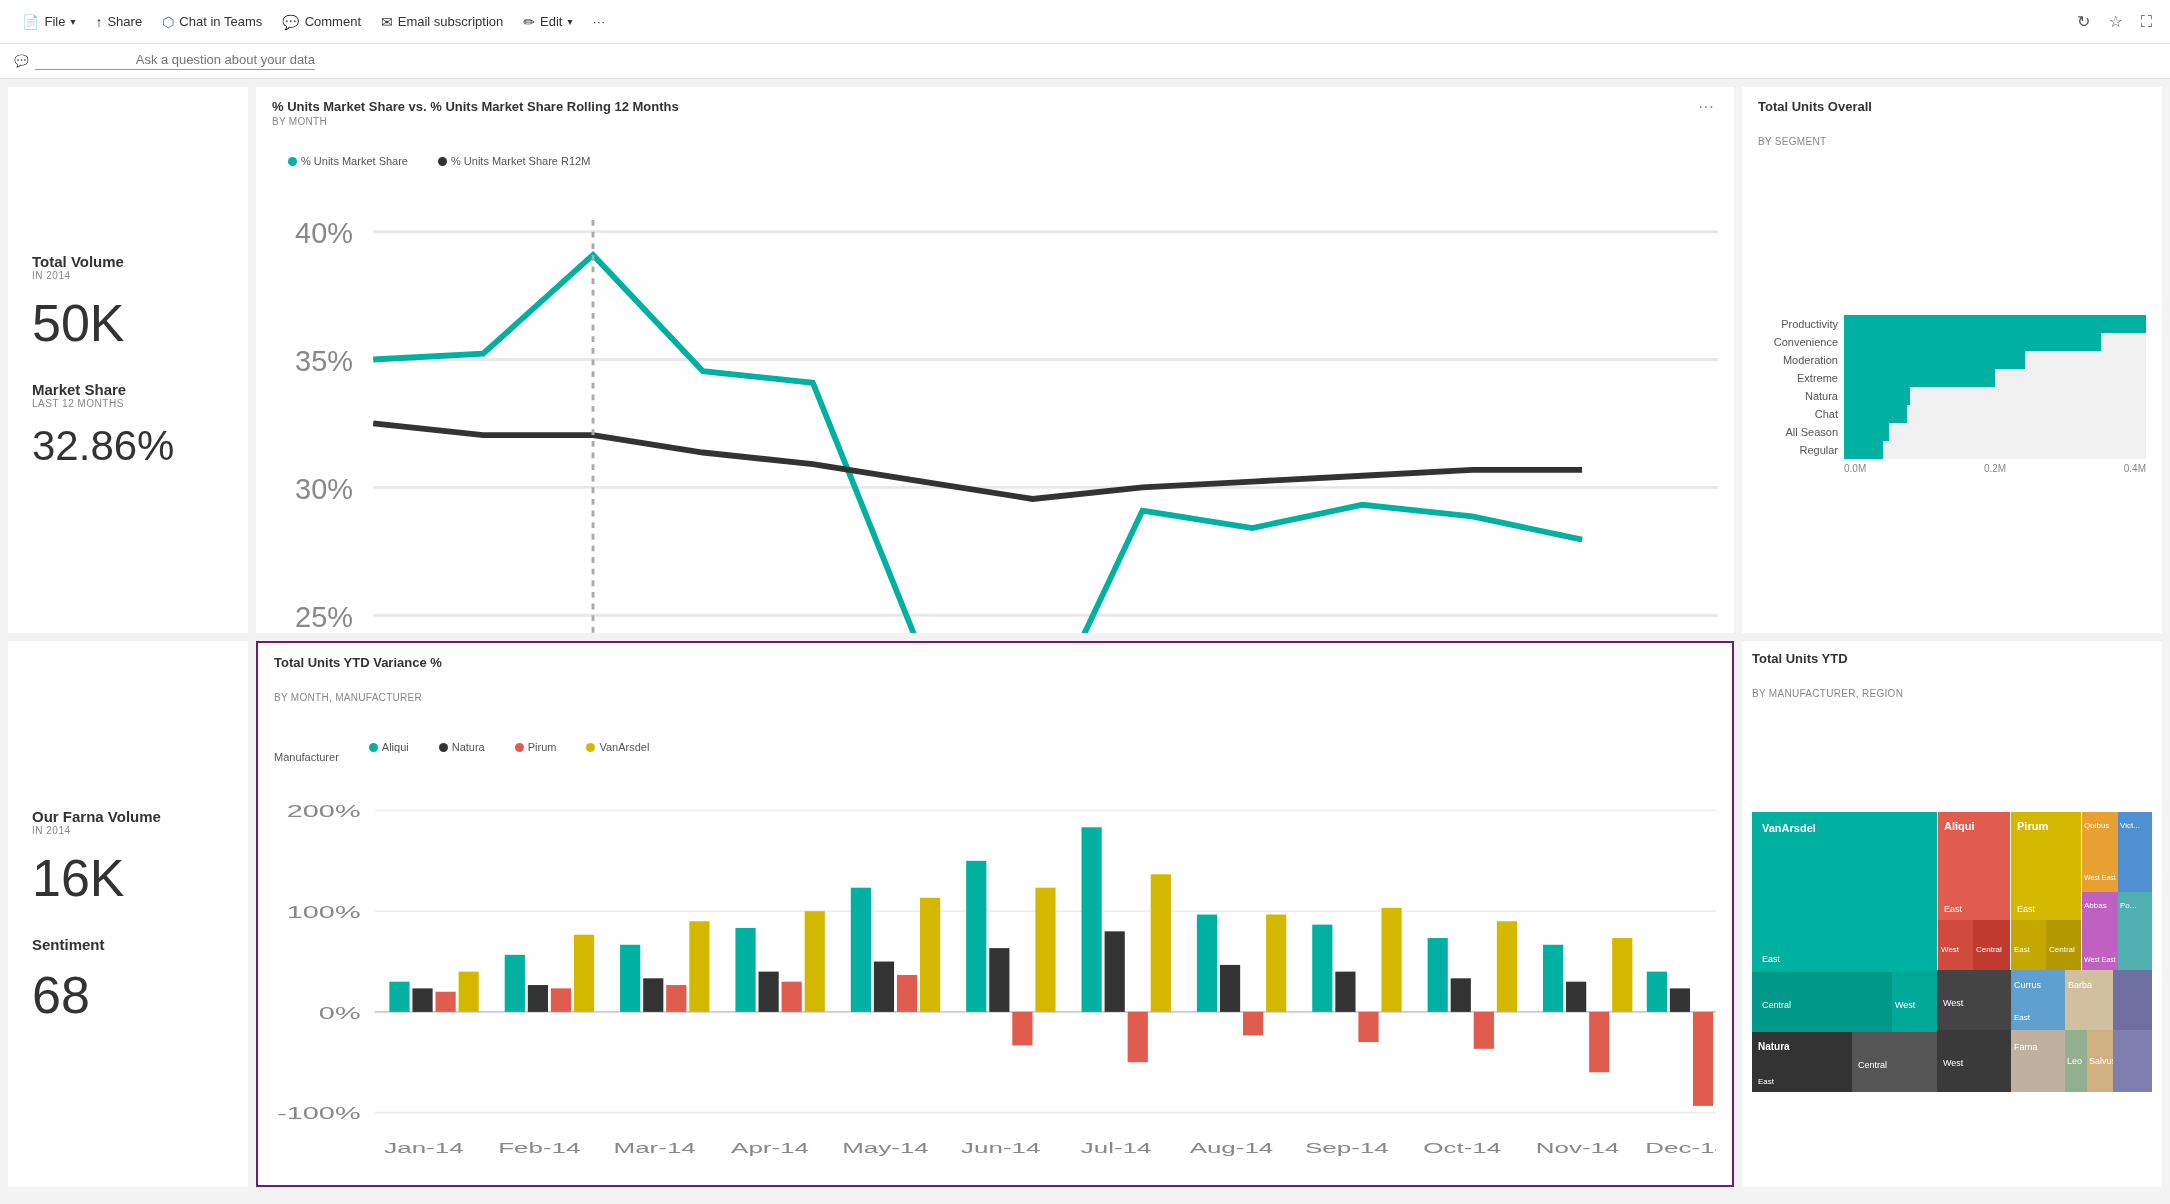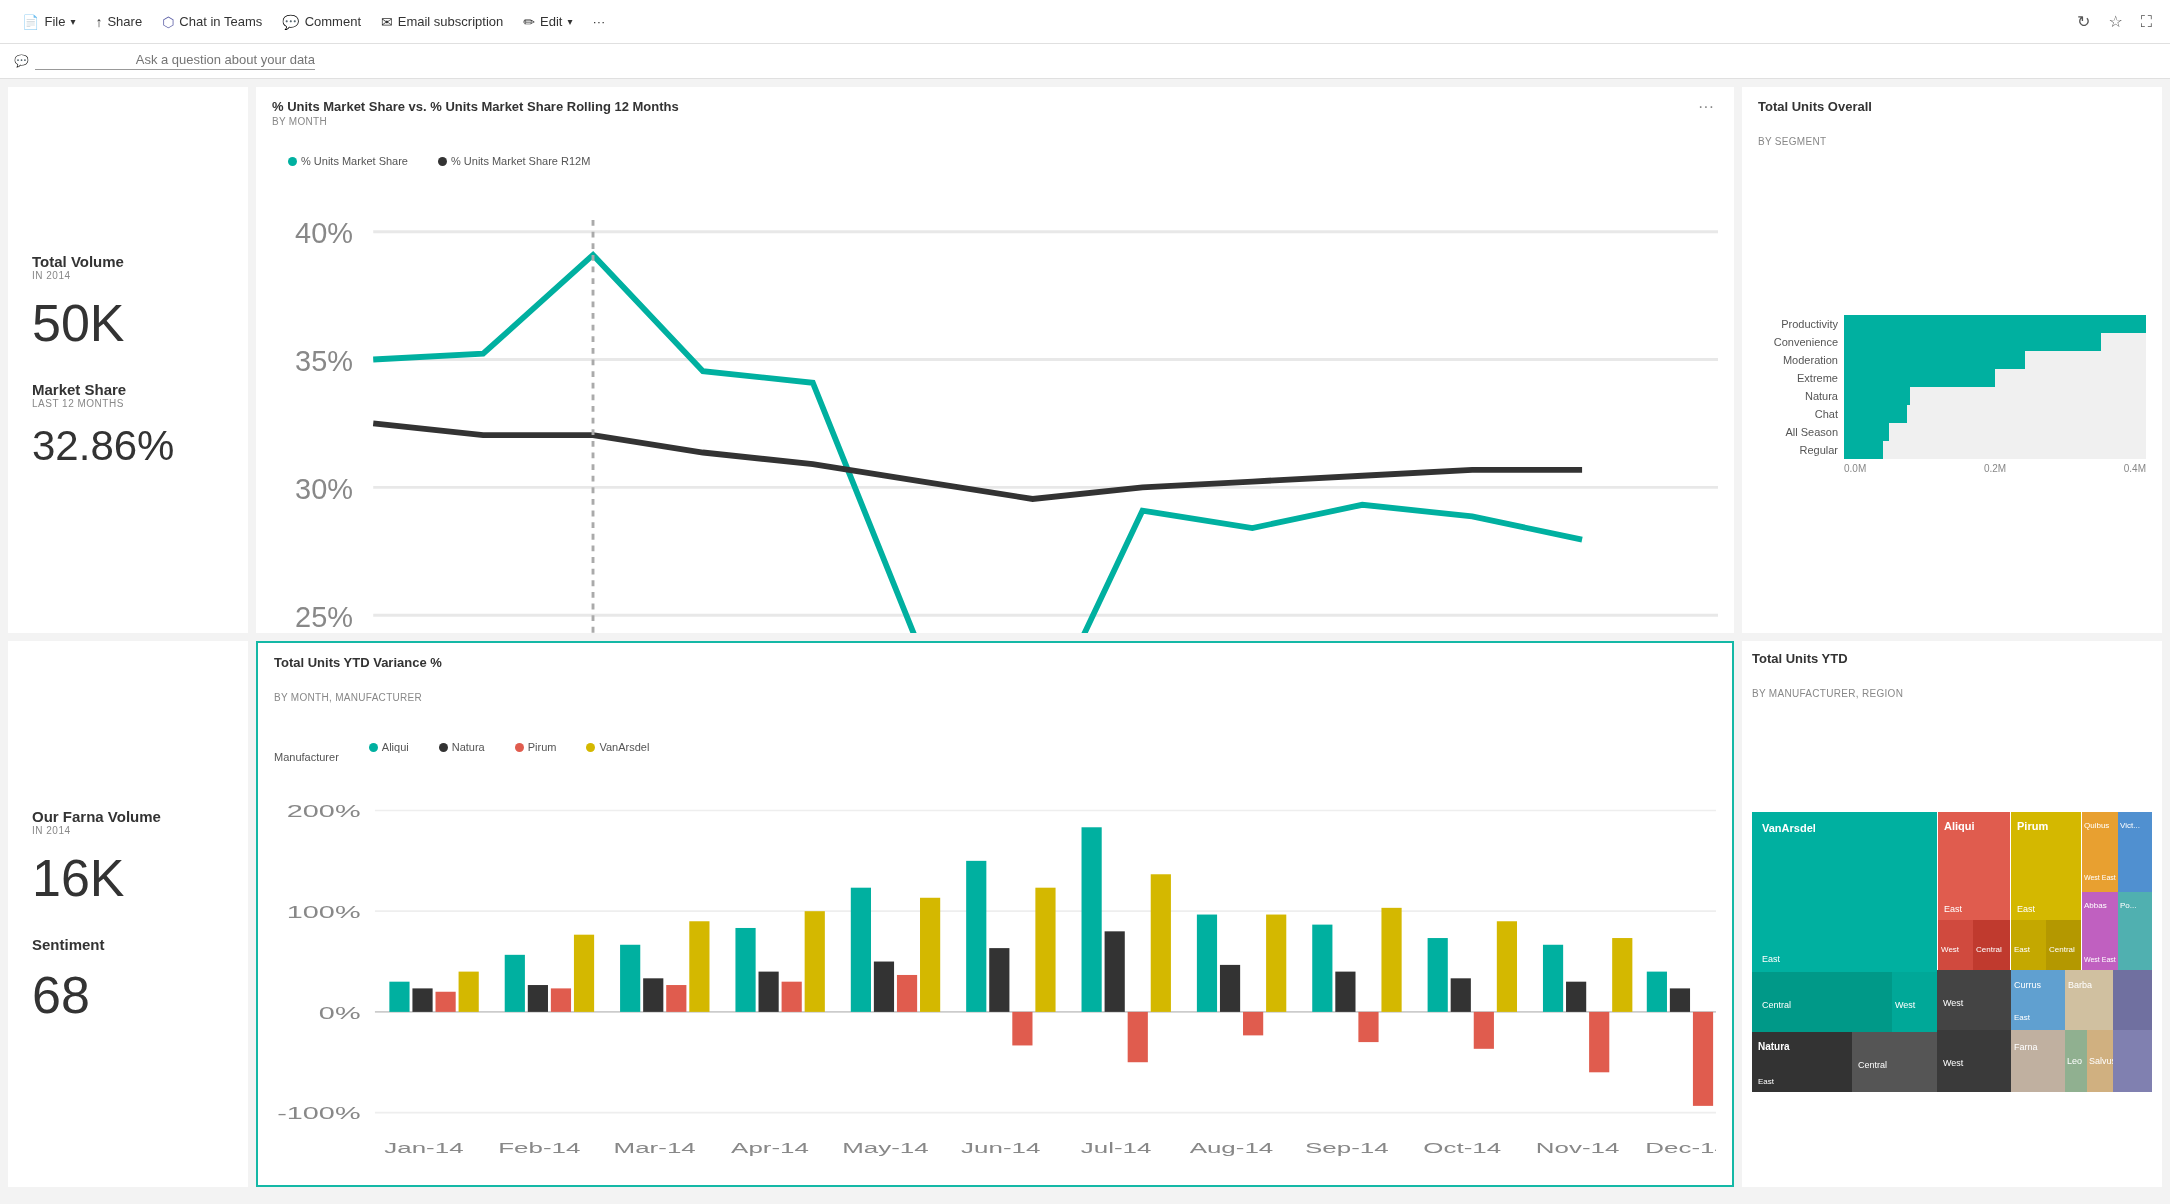--- a/index.html
+++ b/index.html
@@ -96,21 +96,21 @@
     
     .chart-panel {
       background: #fff;
       padding: 12px 16px;
       display: flex;
       flex-direction: column;
       overflow: hidden;
       gap: 20px;
     }
     .chart-panel.highlighted {
-      border: 2px solid #14b8a6;
+      border: 2px solid #701a75;
     }
     .chart-title { font-size: 13px; font-weight: 600; color: #333; }
     .chart-subtitle { font-size: 10px; color: #888; text-transform: uppercase; letter-spacing: 0.3px; margin-top: 2px; }
     .chart-legend { display: flex; gap: 14px; margin: 8px 0 4px; flex-wrap: wrap; }
     .legend-item { display: flex; align-items: center; gap: 4px; font-size: 11px; color: #555; margin-left: 16px; }
     .legend-dot { width: 9px; height: 9px; border-radius: 50%; }
 
     
     .line-chart-wrap { flex: 1; position: relative; }
 

